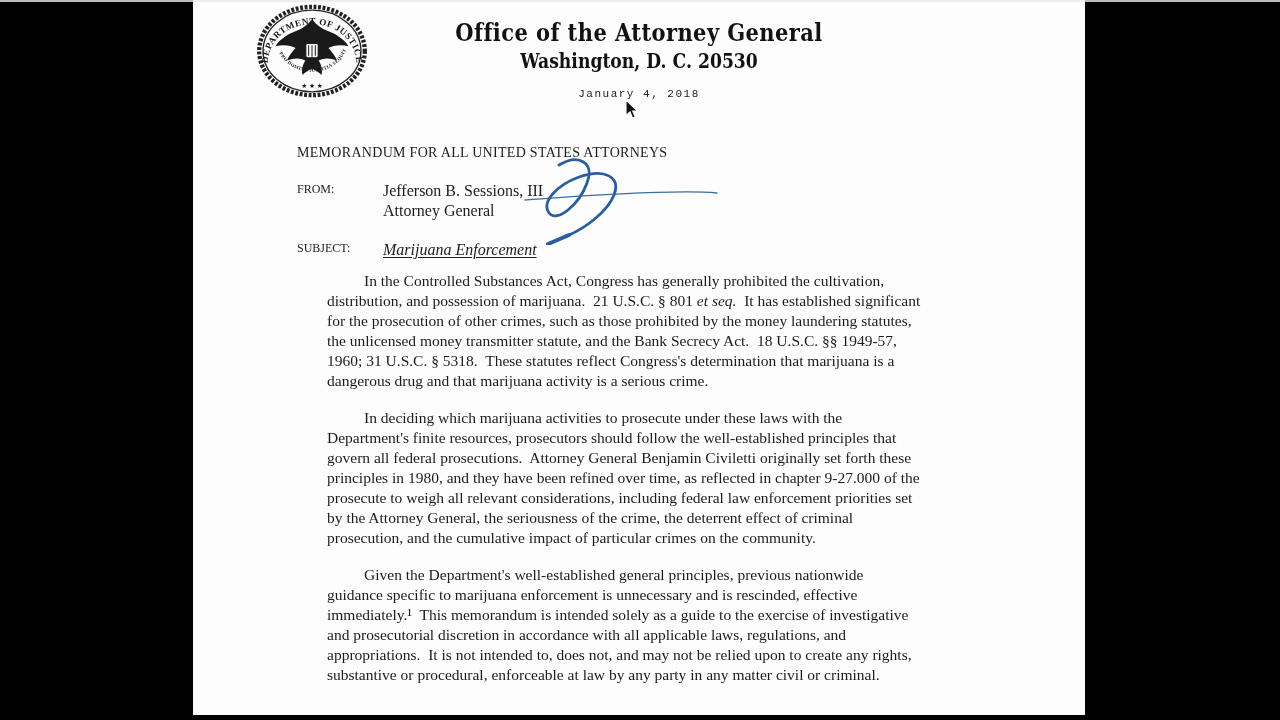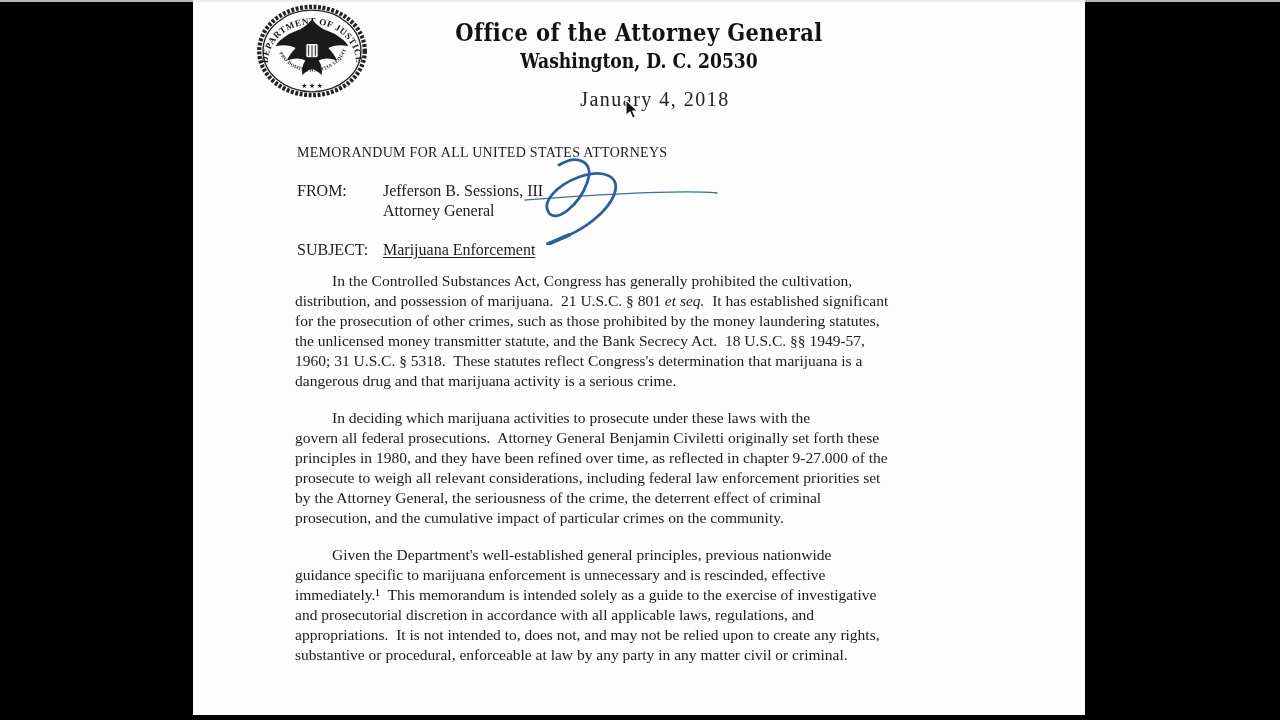--- a/index.html
+++ b/index.html
@@ -9,30 +9,30 @@
   }
   .top-edge{position:absolute;top:0;left:0;width:1280px;height:2px;background:#e9e9e9;opacity:.8;z-index:9;}
   .page{
     position:absolute;left:193px;top:0;width:892px;height:715px;
     background:#fdfdfd;color:#1c1c1c;
   }
   .seal{position:absolute;left:60px;top:3px;width:118px;height:96px;}
   .hdr{position:absolute;left:0;width:100%;text-align:center;color:#121212;}
   .hdr1{top:18px;font-family:"DejaVu Serif", serif;font-weight:bold;font-size:25px;transform:scaleX(.84);letter-spacing:0.5px;}
   .hdr2{top:49px;font-family:"DejaVu Serif", serif;font-weight:bold;font-size:20px;transform:scaleX(.86);}
-  .date-line{top:88px;font-family:Liberation Serif, serif;font-size:20px;letter-spacing:1.5px;color:#222;padding-left:16px;}
+  .date-line{top:88px;font-family:Liberation Mono, monospace;font-size:11px;letter-spacing:1.5px;color:#222;}
   .memo-heading{position:absolute;left:104px;top:145px;font-size:14px;letter-spacing:.3px;white-space:pre;}
-  .lbl{position:absolute;left:104px;font-size:16px;white-space:pre;}
+  .lbl{position:absolute;left:104px;font-size:12px;white-space:pre;}
   .val{position:absolute;left:190px;font-size:16px;white-space:pre;}
   .t182{top:182px;}.t202{top:202px;}.t241{top:241px;text-align:center;}
-  .underlined{text-decoration:underline;text-underline-offset:2px;}
+  .underlined{text-decoration:underline;text-underline-offset:2px;font-style:italic;}
   .sig{position:absolute;left:328px;top:155px;pointer-events:none;}
   .body-text{position:absolute;left:102px;top:271px;font-size:15.5px;color:#1b1b1b;}
   .para{margin:0 0 17px 0;}
-  .line{white-space:pre;line-height:20px;height:20px;}
+  .line{white-space:pre;line-height:20px;height:20px;margin-left:32px;}
   .line.first{padding-left:37px;}
   .cursor{position:absolute;left:625px;top:99px;z-index:10;}
 </style>
 </head>
 <body>
 
 <div class="top-edge"></div>
 
 <div class="page">
 
@@ -79,20 +79,21 @@
       <div class="para">
         <div class="line first">In the Controlled Substances Act, Congress has generally prohibited the cultivation,</div>
         <div class="line">distribution, and possession of marijuana.  21 U.S.C. § 801 <i>et seq.</i>  It has established significant</div>
         <div class="line">for the prosecution of other crimes, such as those prohibited by the money laundering statutes,</div>
         <div class="line">the unlicensed money transmitter statute, and the Bank Secrecy Act.  18 U.S.C. §§ 1949-57,</div>
         <div class="line">1960; 31 U.S.C. § 5318.  These statutes reflect Congress's determination that marijuana is a</div>
         <div class="line">dangerous drug and that marijuana activity is a serious crime.</div>
       </div>
       <div class="para">
         <div class="line first">In deciding which marijuana activities to prosecute under these laws with the</div>
+        <div class="line">Department's finite resources, prosecutors should follow the well-established principles that</div>
         <div class="line">govern all federal prosecutions.  Attorney General Benjamin Civiletti originally set forth these</div>
         <div class="line">principles in 1980, and they have been refined over time, as reflected in chapter 9-27.000 of the</div>
         <div class="line">prosecute to weigh all relevant considerations, including federal law enforcement priorities set</div>
         <div class="line">by the Attorney General, the seriousness of the crime, the deterrent effect of criminal</div>
         <div class="line">prosecution, and the cumulative impact of particular crimes on the community.</div>
       </div>
       <div class="para">
         <div class="line first">Given the Department's well-established general principles, previous nationwide</div>
         <div class="line">guidance specific to marijuana enforcement is unnecessary and is rescinded, effective</div>
         <div class="line">immediately.¹  This memorandum is intended solely as a guide to the exercise of investigative</div>

